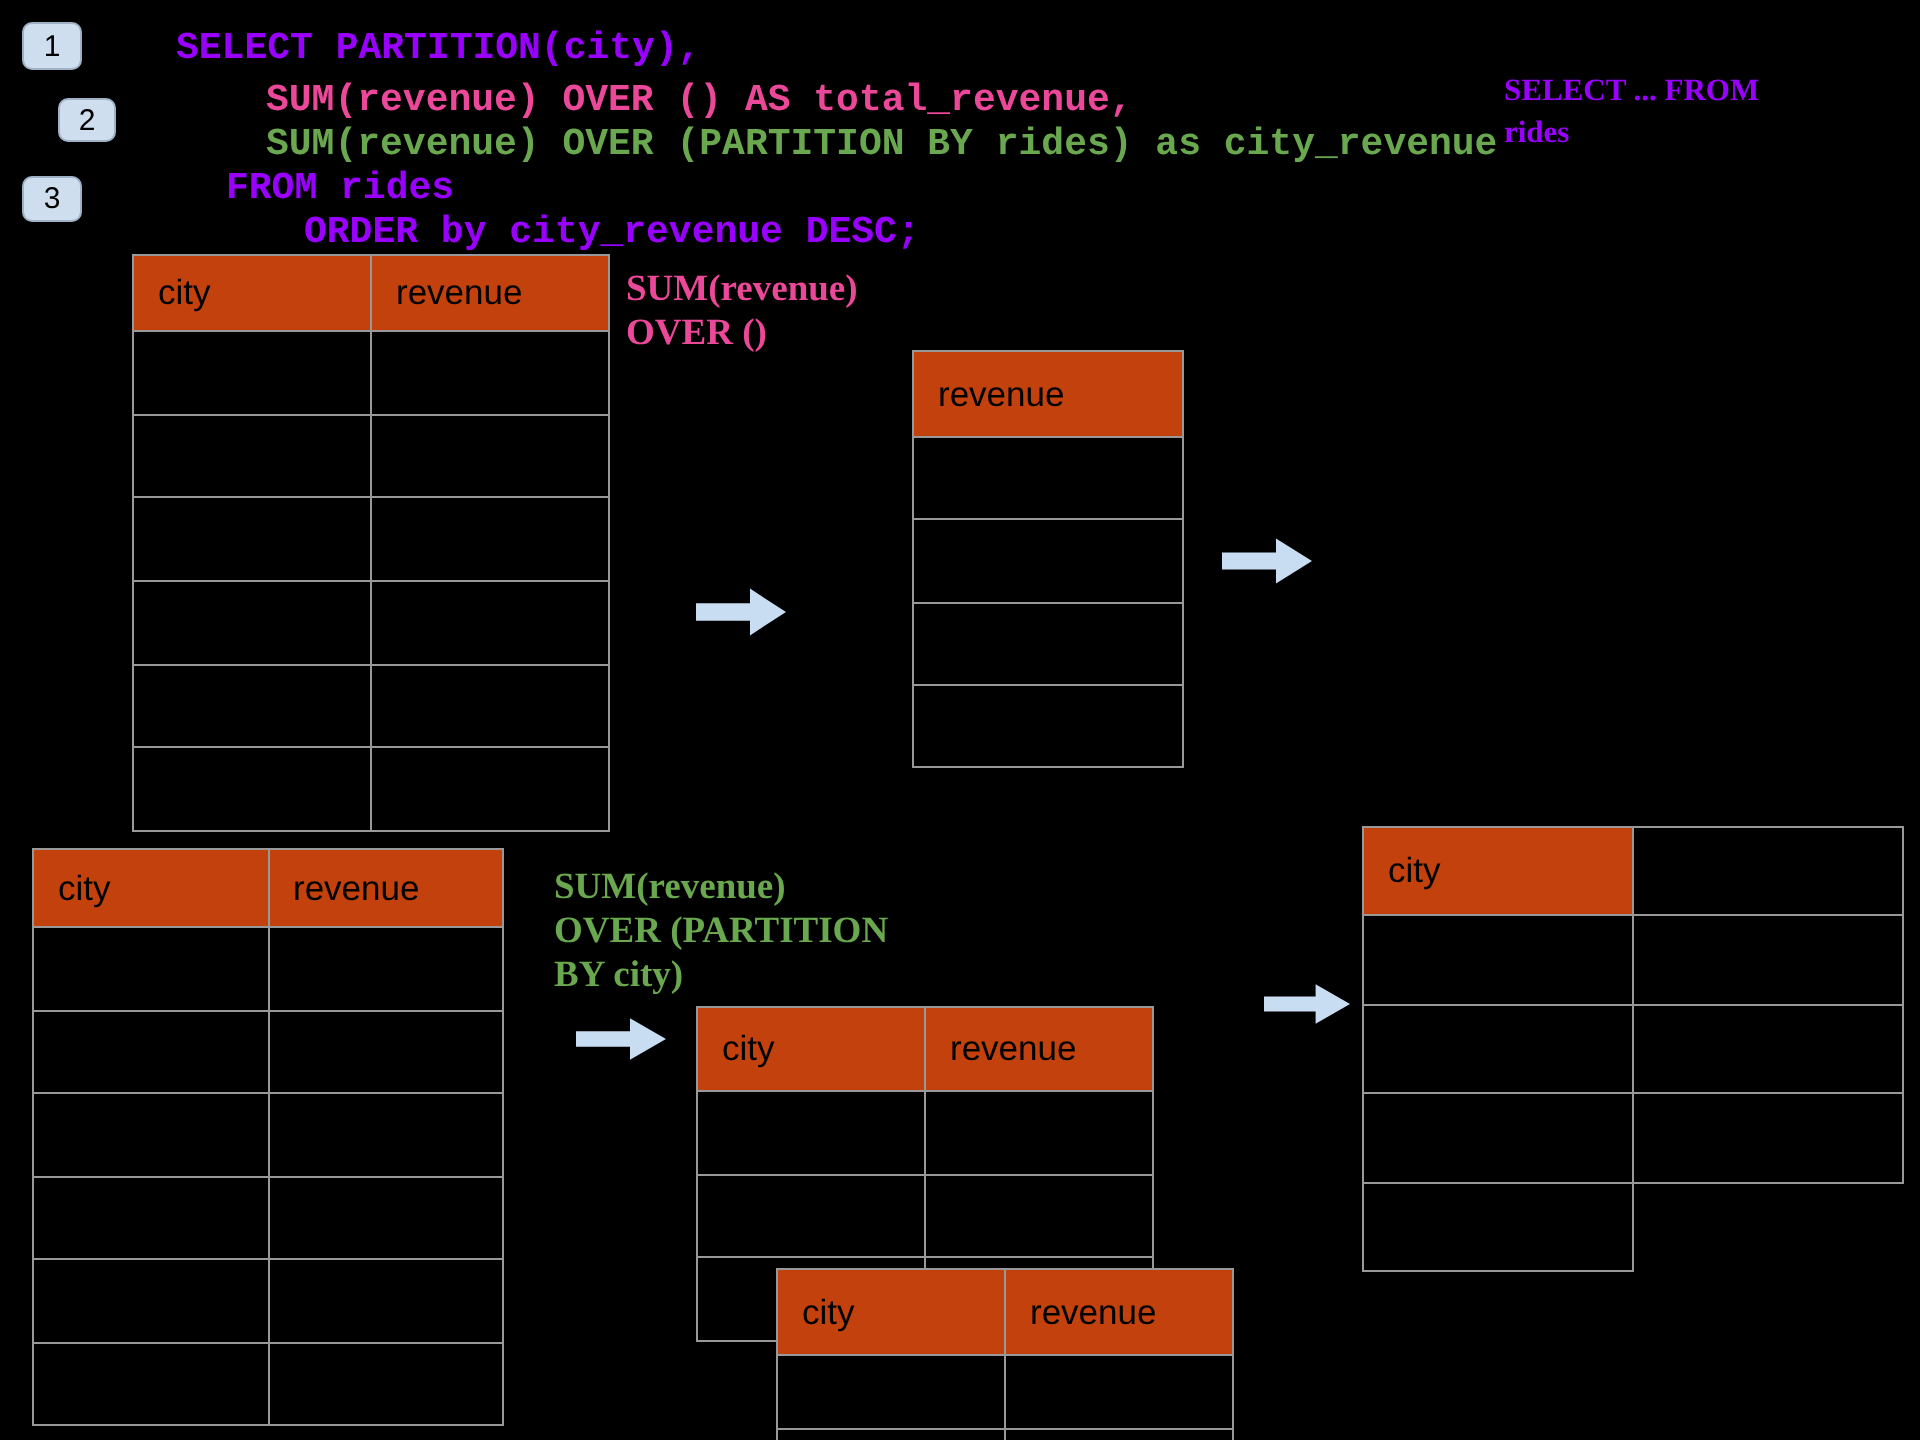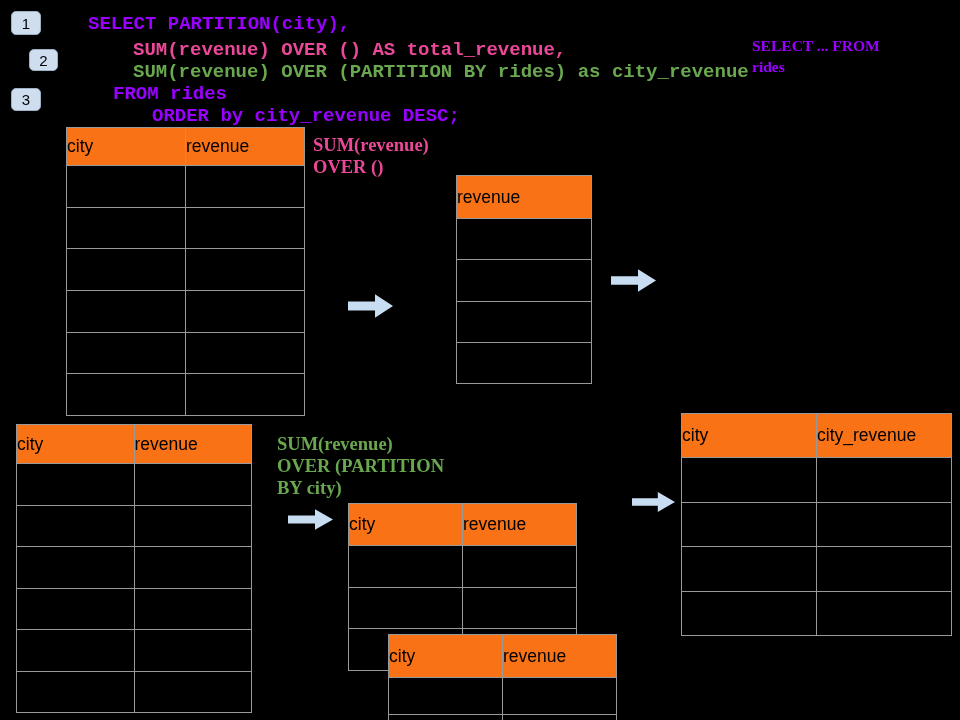--- a/index.html
+++ b/index.html
@@ -61,25 +61,25 @@
     grid-auto-rows:var(--rh,42px);
     border-top:1px solid #999;
     border-left:1px solid #999;
   }
   .tbl>div{
     border-right:1px solid #999;
     border-bottom:1px solid #999;
     box-sizing:border-box;
   }
   .tbl .th{
-    background:#f97316;
+    background:#c2410c;
     color:#000;
     font-size:17.5px;
     display:flex;align-items:center;
-    padding-left:0;
+    padding-left:12px;
   }
   .t1{left:66px;top:127px;width:239px;--hh:38px;--rh:41.7px;}
   .t2{left:456px;top:175px;width:136px;--hh:43px;--rh:41.3px;}
   .t3{left:16px;top:424px;width:236px;--hh:39px;--rh:41.5px;}
   .t4{left:348px;top:503px;width:229px;--hh:42px;--rh:41.7px;}
   .t5{left:388px;top:634px;width:229px;--hh:43px;--rh:37px;}
   .t6{left:681px;top:413px;width:271px;--hh:44px;--rh:44.5px;}
   
   .arrow{
     position:absolute;
@@ -166,21 +166,20 @@
 <div class="tbl t5" style="--cols: 2;">
     <div class="th">city</div>
     <div class="th">revenue</div>
     <div class="td"></div>
     <div class="td"></div>
     <div class="td"></div>
     <div class="td"></div>
   </div>
 <div class="tbl t6" style="--cols: 2;">
     <div class="th">city</div>
-    <div class="th">city_revenue</div>
     <div class="td"></div>
     <div class="td"></div>
     <div class="td"></div>
     <div class="td"></div>
     <div class="td"></div>
     <div class="td"></div>
     <div class="td"></div>
     <div class="td"></div>
   </div>
 

